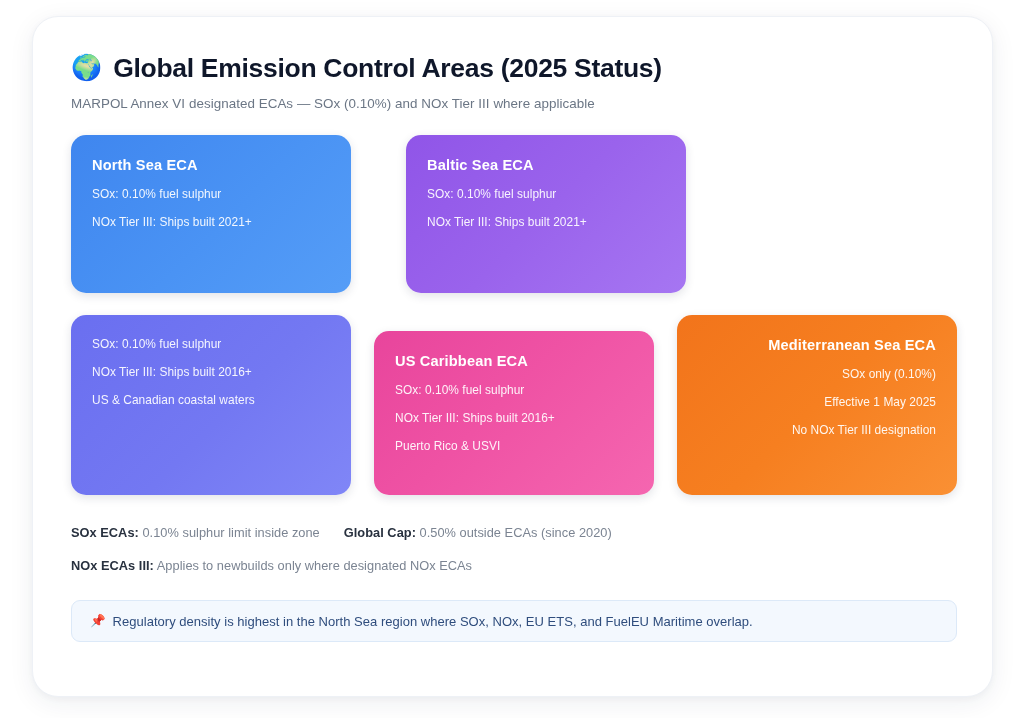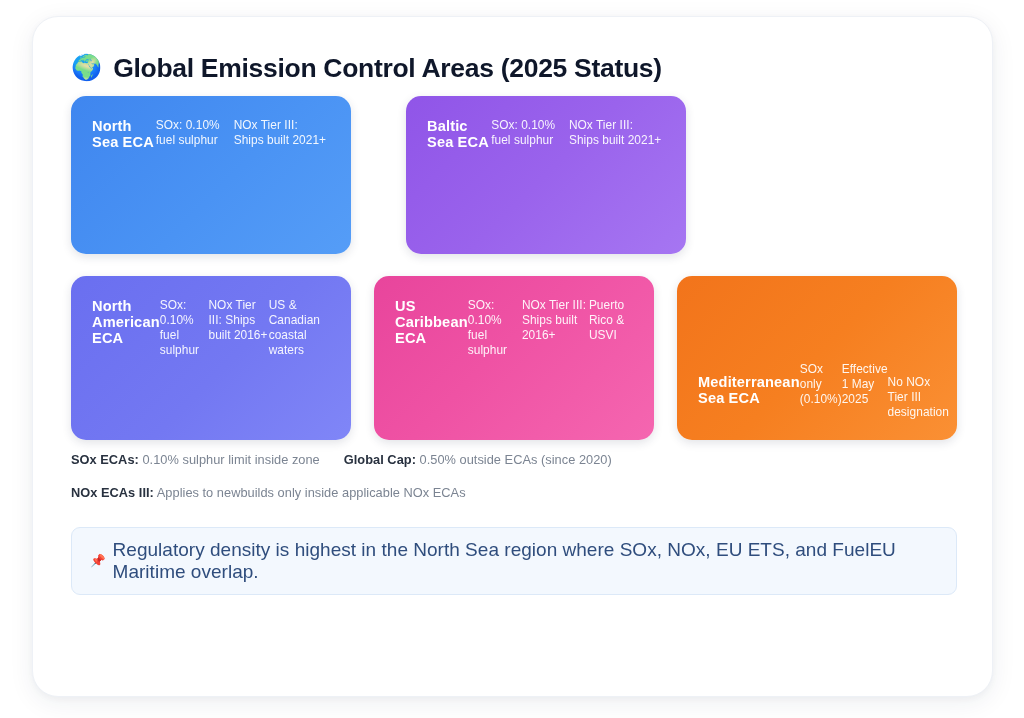--- a/index.html
+++ b/index.html
@@ -77,20 +77,21 @@
   }
 
   .eca-card {
     width: 280px;
     min-height: 158px;
     border-radius: 15px;
     padding: 22px 21px 20px 21px;
     color: #ffffff;
     box-shadow: 0 3px 10px rgba(30, 40, 70, 0.13);
     display: flex;
+    flex-direction: column;
   }
   .eca-card.tall { min-height: 164px; }
 
   .eca-title {
     font-size: 14.6px;
     font-weight: bold;
     letter-spacing: 0.15px;
     margin-bottom: 14px;
     color: #ffffff;
   }
@@ -99,26 +100,26 @@
     line-height: 1.25;
     color: rgba(255,255,255,0.93);
     margin-bottom: 13px;
     letter-spacing: 0.05px;
   }
   .eca-line:last-child { margin-bottom: 0; }
 
   .grad-blue   { background: linear-gradient(135deg, #3f86ef 0%, #4a93f4 55%, #559df7 100%); }
   .grad-purple { background: linear-gradient(135deg, #9055e8 0%, #9a63ec 50%, #a676f2 100%); margin-left: 32px; }
   .grad-indigo { background: linear-gradient(135deg, #6a6ff0 0%, #7378f2 55%, #8086f7 100%); }
-  .grad-pink   { background: linear-gradient(135deg, #e8459c 0%, #ef52a4 45%, #f566b0 100%); }
+  .grad-pink   { background: linear-gradient(135deg, #e8459c 0%, #ef52a4 45%, #f566b0 100%); margin-top: 16px; }
   .grad-orange { background: linear-gradient(135deg, #f2741b 0%, #f67f20 50%, #fa9034 100%); align-items: flex-end; }
 
   
   .legend {
-    margin-top: 12px;
+    margin-top: 30px;
     width: 886px;
   }
   .legend-row {
     font-size: 12.8px;
     color: #7b8492;
     margin-bottom: 18px;
     letter-spacing: 0.03px;
   }
   .legend-row:last-child { margin-bottom: 0; }
   .legend-seg { display: inline; }
@@ -140,72 +141,72 @@
     display: flex;
     align-items: center;
     padding: 11px 18px;
   }
   .pin-icon {
     font-size: 12.5px;
     margin-right: 7px;
     line-height: 1;
   }
   .note-text {
-    font-size: 19px;
+    font-size: 13px;
     color: #2f4d7d;
     letter-spacing: 0.02px;
   }
 </style>
 </head>
 <body>
 
 <div class="page">
   <div class="panel">
     <div class="panel-inner">
 
       <div class="title-row">
         <span class="globe-icon">🌍</span>
         <span class="page-title">Global Emission Control Areas (2025 Status)</span>
       </div>
 
+      <div class="page-subtitle">MARPOL Annex VI designated ECAs — SOx (0.10%) and NOx Tier III where applicable</div>
 
       <div class="card-grid">
           <div class="eca-card grad-blue">
             <div class="eca-title">North Sea ECA</div>
             <div class="eca-line">SOx: 0.10% fuel sulphur</div>
             <div class="eca-line">NOx Tier III: Ships built 2021+</div>
           </div>
           <div class="eca-card grad-purple">
             <div class="eca-title">Baltic Sea ECA</div>
             <div class="eca-line">SOx: 0.10% fuel sulphur</div>
             <div class="eca-line">NOx Tier III: Ships built 2021+</div>
           </div>
           <div class="eca-card grad-indigo">
-            <div class="eca-title">North American ECA</div>
             <div class="eca-line">SOx: 0.10% fuel sulphur</div>
             <div class="eca-line">NOx Tier III: Ships built 2016+</div>
             <div class="eca-line">US &amp; Canadian coastal waters</div>
           </div>
           <div class="eca-card grad-pink tall">
             <div class="eca-title">US Caribbean ECA</div>
             <div class="eca-line">SOx: 0.10% fuel sulphur</div>
             <div class="eca-line">NOx Tier III: Ships built 2016+</div>
             <div class="eca-line">Puerto Rico &amp; USVI</div>
           </div>
           <div class="eca-card grad-orange tall">
             <div class="eca-title">Mediterranean Sea ECA</div>
             <div class="eca-line">SOx only (0.10%)</div>
             <div class="eca-line">Effective 1 May 2025</div>
             <div class="eca-line">No NOx Tier III designation</div>
           </div>
         </div>
 
       <div class="legend">
         <div class="legend-row"><span class="legend-seg"><span class="legend-key">SOx ECAs:</span><span class="legend-val"> 0.10% sulphur limit inside zone</span></span><span class="legend-seg"><span class="legend-key">Global Cap:</span><span class="legend-val"> 0.50% outside ECAs (since 2020)</span></span></div>
-        <div class="legend-row"><span class="legend-seg"><span class="legend-key">NOx ECAs III:</span><span class="legend-val"> Applies to newbuilds only inside applicable NOx ECAs</span></span></div>
+        <div class="legend-row"><span class="legend-seg"><span class="legend-key">NOx ECAs III:</span><span class="legend-val"> Applies to newbuilds only where designated NOx ECAs</span></span></div>
       </div>
 
       <div class="note-bar">
         <span class="pin-icon">📌</span>
         <span class="note-text">Regulatory density is highest in the North Sea region where SOx, NOx, EU ETS, and FuelEU Maritime overlap.</span>
       </div>
 
     </div>
   </div>
 </div>

